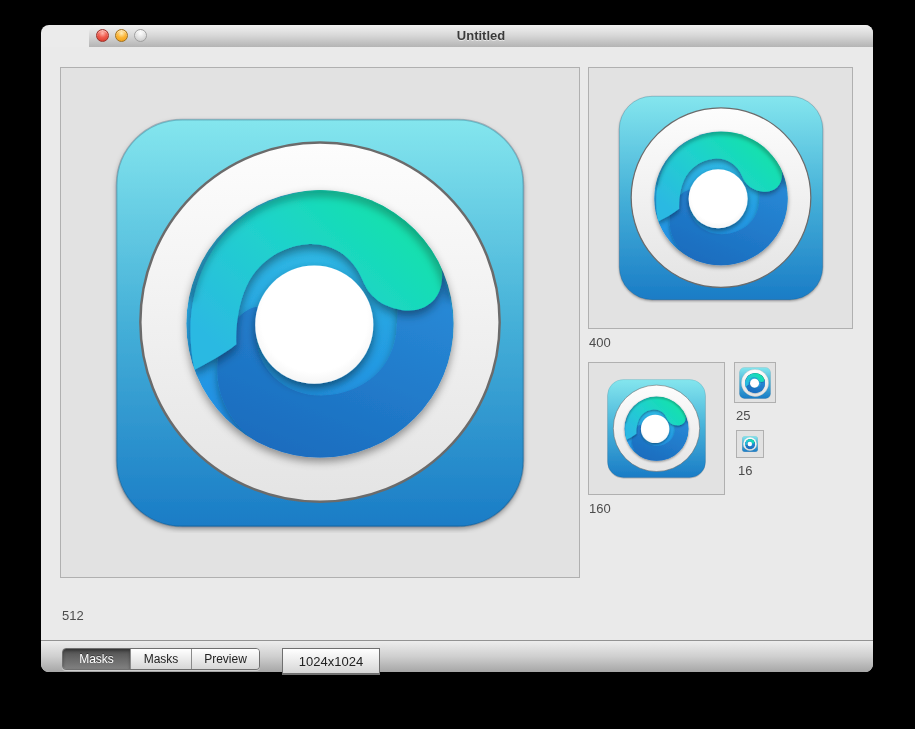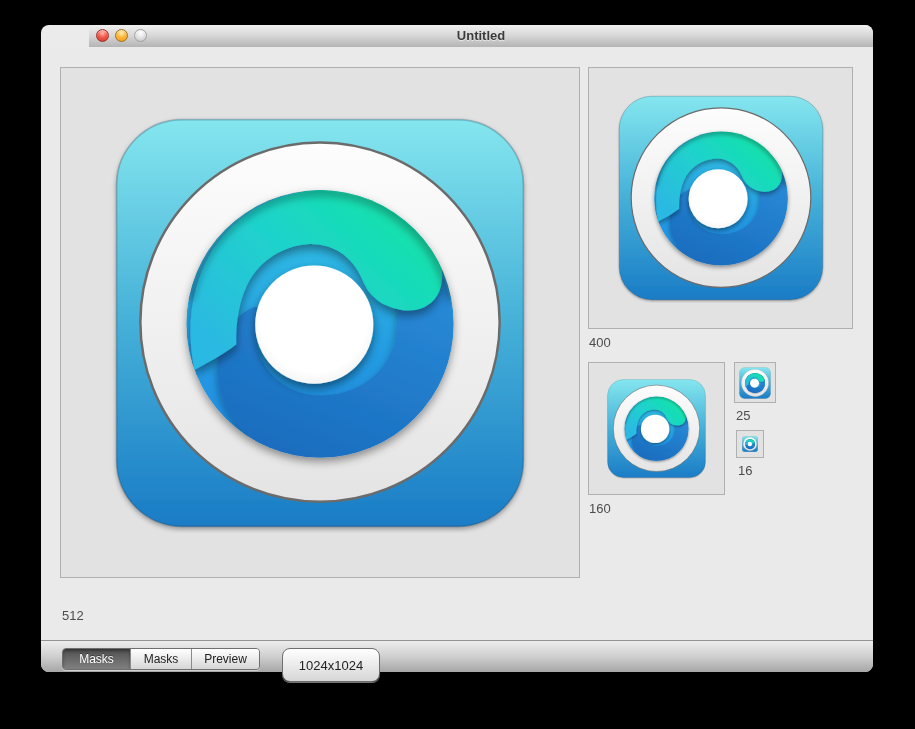--- a/index.html
+++ b/index.html
@@ -81,22 +81,22 @@
     border-right:1px solid #8a8a8a;
   }
   .seg:last-child{border-right:none;}
   .seg.sel{
     background:linear-gradient(180deg,#4f4f4f 0%,#6b6b6b 55%,#808080 100%);
     color:#fff;text-shadow:0 -1px 0 rgba(0,0,0,.4);
     box-shadow:inset 0 2px 3px rgba(0,0,0,.35);
   }
   .seg-0{width:67px;} .seg-1{width:60px;} .seg-2{width:67px;}
   .pushbtn{
-    position:absolute;left:241px;top:7px;width:98px;height:34px;
-    border:1px solid #6f6f6f;border-radius:8px;box-sizing:border-box;
+    position:absolute;left:241px;top:7px;width:98px;height:26px;
+    border:1px solid #6f6f6f;border-radius:0;box-sizing:border-box;
     background:linear-gradient(180deg,#ffffff 0%,#ededed 45%,#d6d6d6 100%);
     font-size:13px;color:#222;display:flex;align-items:center;justify-content:center;
     box-shadow:0 1px 0 rgba(255,255,255,.45);
   }
   .icon-svg{display:block;}
 </style>
 </head>
 <body>
 
 <svg width="0" height="0" style="position:absolute" aria-hidden="true">

